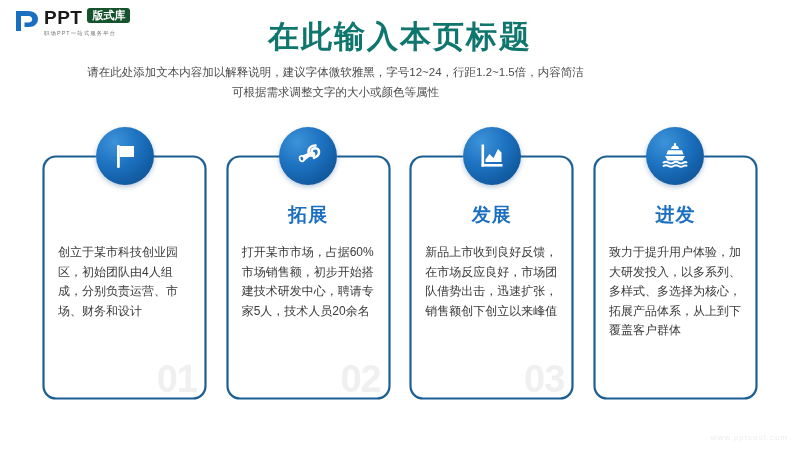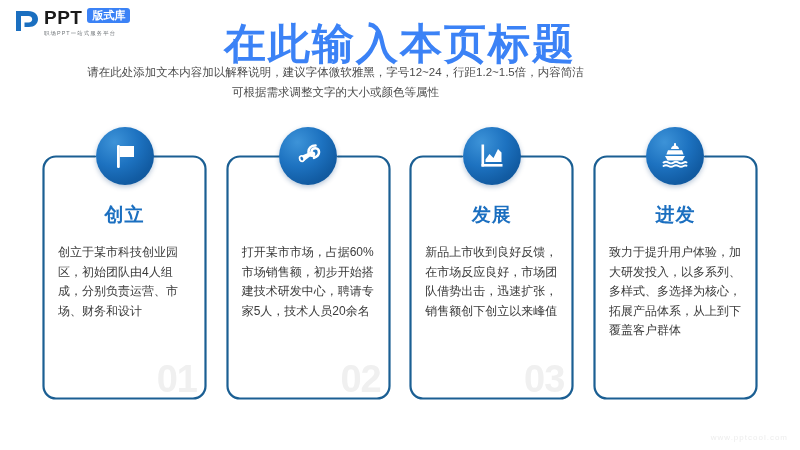--- a/index.html
+++ b/index.html
@@ -42,21 +42,21 @@
   }
   .logo-ppt {
     font-size: 19px;
     font-weight: bold;
     color: #1a1a1a;
     letter-spacing: 0.5px;
     line-height: 19px;
   }
   .logo-badge {
     margin-left: 5px;
-    background: #3b82f6;
+    background: #14532d;
     color: #ffffff;
     font-size: 11px;
     font-weight: bold;
     padding: 1px 5px 2px 5px;
     border-radius: 3px;
     line-height: 12px;
   }
   .logo-sub {
     font-size: 5.4px;
     color: #6f7478;
@@ -65,23 +65,23 @@
     white-space: nowrap;
   }
 
   
   .page-title {
     position: absolute;
     top: 16px;
     left: 0;
     width: 800px;
     text-align: center;
-    font-size: 42px;
-    font-weight: bold;
-    color: #3b82f6;
+    font-size: 31px;
+    font-weight: bold;
+    color: #0f766e;
     letter-spacing: 2px;
   }
   .subtitle {
     position: absolute;
     top: 62px;
     left: 0;
     width: 671px;
     text-align: center;
     font-size: 11.5px;
     color: #4c4c4c;
@@ -199,37 +199,37 @@
     </svg>
     <div class="watermark">01</div>
     <div class="icon-circle">
       <svg width="32" height="32" viewBox="0 0 32 32">
         <rect x="8" y="5" width="2.8" height="23" rx="1.2" fill="#ffffff"></rect>
         <path d="M10.8 6 L25 6 L25 9.5 L25 17 L10.8 17 Z" fill="#ffffff"></path>
         <path d="M10.8 6 L25 6 L25 9.8 L19.6 9.8 L19.6 17 L10.8 17 Z" fill="#ffffff"></path>
         <path d="M19.6 9.8 L25 9.8 L25 17 L19.6 17 Z" fill="#ffffff"></path>
       </svg>
     </div>
-    <div class="card-heading">创立</div>
     <div class="card-body">创立于某市科技创业园区，初始团队由4人组成，分别负责运营、市场、财务和设计</div>
   </div>
 
   <div class="card">
     <svg class="card-frame" viewBox="0 0 165 245">
       <path d="M53 1.5 L14 1.5 C7 1.5 1.5 7 1.5 14 L1.5 231 C1.5 238 7 243.5 14 243.5 L151 243.5 C158 243.5 163.5 238 163.5 231 L163.5 14 C163.5 7 158 1.5 151 1.5 L112 1.5" fill="none" stroke="#1b5f93" stroke-width="2.2" stroke-linecap="round"></path>
     </svg>
     <div class="watermark">02</div>
     <div class="icon-circle">
       <svg width="32" height="32" viewBox="0 0 32 32">
         <path d="M23.5 5.5 C19 5.5 16.5 8.5 16.5 11.8 C16.5 14.2 18 15.6 19.8 15.6 C21.2 15.6 22 14.9 22 14 C22 13.2 21.4 12.7 20.7 12.7 C20.2 12.7 19.9 12.9 19.9 12.9 C19.6 12.4 19.5 12 19.5 11.5 C19.5 9.8 21 8.3 23.3 8.3 C25.6 8.3 27 10 27 12 C27 14.6 25 16.8 22 17.8 L22 17.8" fill="none" stroke="#ffffff" stroke-width="2.6" stroke-linecap="round" stroke-linejoin="round"></path>
         <path d="M20.5 14.5 L11.5 21.5 C10 22.6 8 21.9 7.2 20.3 C6.4 18.6 7.1 16.7 8.8 16 L19 11.8 Z" fill="#ffffff"></path>
         <ellipse cx="9.8" cy="18.6" rx="2.9" ry="3.6" transform="rotate(-20 9.8 18.6)" fill="#ffffff"></ellipse>
         <ellipse cx="9.8" cy="18.6" rx="1.3" ry="1.9" transform="rotate(-20 9.8 18.6)" fill="#1d72c0"></ellipse>
       </svg>
     </div>
+    <div class="card-heading">拓展</div>
     <div class="card-body">打开某市市场，占据60%市场销售额，初步开始搭建技术研发中心，聘请专家5人，技术人员20余名</div>
   </div>
 
   <div class="card">
     <svg class="card-frame" viewBox="0 0 165 245">
       <path d="M53 1.5 L14 1.5 C7 1.5 1.5 7 1.5 14 L1.5 231 C1.5 238 7 243.5 14 243.5 L151 243.5 C158 243.5 163.5 238 163.5 231 L163.5 14 C163.5 7 158 1.5 151 1.5 L112 1.5" fill="none" stroke="#1b5f93" stroke-width="2.2" stroke-linecap="round"></path>
     </svg>
     <div class="watermark">03</div>
     <div class="icon-circle">
       <svg width="32" height="32" viewBox="0 0 32 32">

